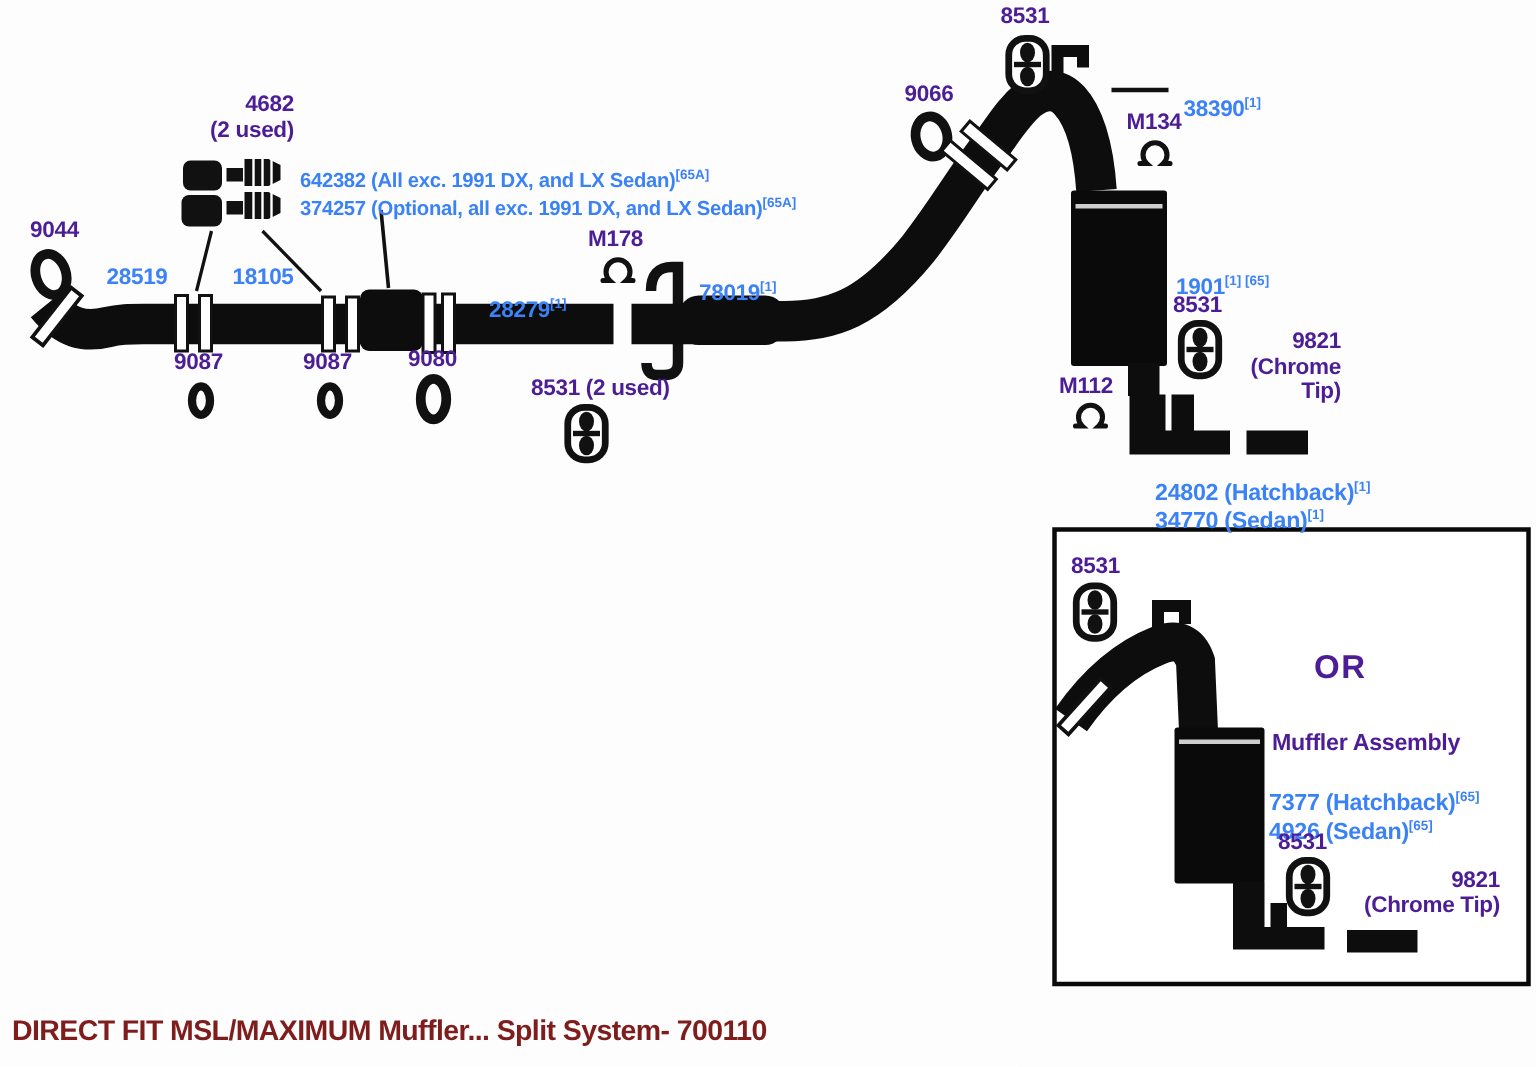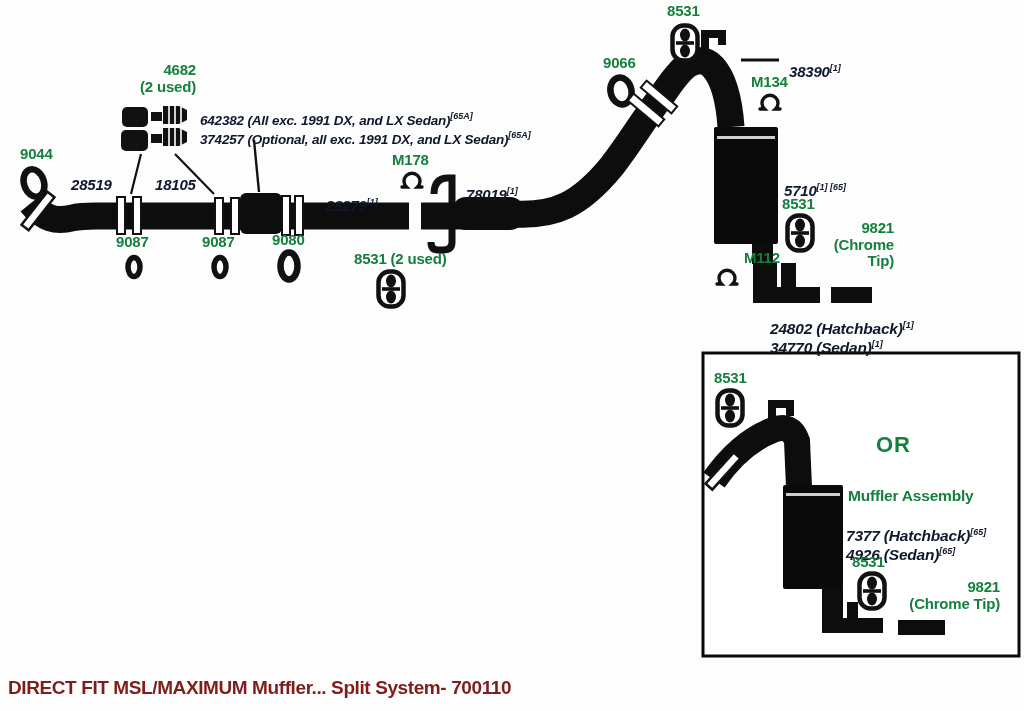--- a/index.html
+++ b/index.html
@@ -1,21 +1,21 @@
 <!DOCTYPE html>
 <html><head>
 <meta charset="utf-8">
 <style>
   html,body{margin:0;padding:0;background:#ffffff;}
   #stage{position:relative;width:1024px;height:711px;background:#fdfdfd;overflow:hidden;
          font-family:"Liberation Sans",sans-serif;}
   #art{position:absolute;left:0;top:0;}
-  .lbl{position:absolute;font-weight:700;font-size:15px;line-height:1.1;color:#15803d;
+  .lbl{position:absolute;font-weight:700;font-size:15px;line-height:1.1;color:#4c1d95;
        white-space:pre-line;letter-spacing:-0.2px;}
-  .blue{color:#0f172a;font-style:italic;}
+  .blue{color:#3b82f6;}
   .small{font-size:13.5px;}
   .center{text-align:right;}
   .big{font-size:22px;letter-spacing:1px;}
   .mid{font-size:15.5px;text-align:right;}
   .lbl sup{font-size:9px;font-weight:700;vertical-align:super;letter-spacing:0;}
   #caption{position:absolute;left:8px;top:677px;font-weight:700;font-size:19px;
            color:#7f1d1d;letter-spacing:-0.4px;white-space:nowrap;}
 </style>
 </head>
 <body>
@@ -157,27 +157,27 @@
   <div class="lbl" style="left:354px;top:251px">8531 (2 used)</div>
 
   <div class="lbl" style="left:603px;top:55px">9066</div>
   <div class="lbl" style="left:667px;top:3px">8531</div>
   <div class="lbl blue" style="left:789px;top:47px">
     <span>38390</span><sup>[1]</sup>
   </div>
   <div class="lbl" style="left:751px;top:74px">M134</div>
 
   <div class="lbl blue" style="left:784px;top:166px">
-    <span>5710</span><sup>[1] [65]</sup>
+    <span>1901</span><sup>[1] [65]</sup>
   </div>
   <div class="lbl" style="left:782px;top:196px">8531</div>
   <div class="lbl center" style="left:806px;top:220px;width:88px">9821
 (Chrome
 Tip)</div>
-  <div class="lbl" style="left:744px;top:250px">M112</div>
+  <div class="lbl" style="left:706px;top:250px">M112</div>
 
   <div class="lbl blue mid" style="left:770px;top:303px">
     <span>24802 (Hatchback)</span><sup>[1]</sup>
   </div>
   <div class="lbl blue mid" style="left:770px;top:322px">
     <span>34770 (Sedan)</span><sup>[1]</sup>
   </div>
 
   <div class="lbl" style="left:714px;top:370px">8531</div>
   <div class="lbl big" style="left:876px;top:433px">OR</div>

